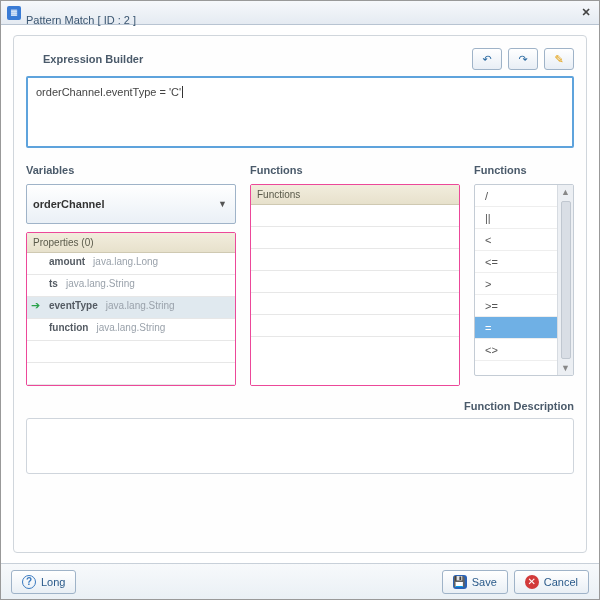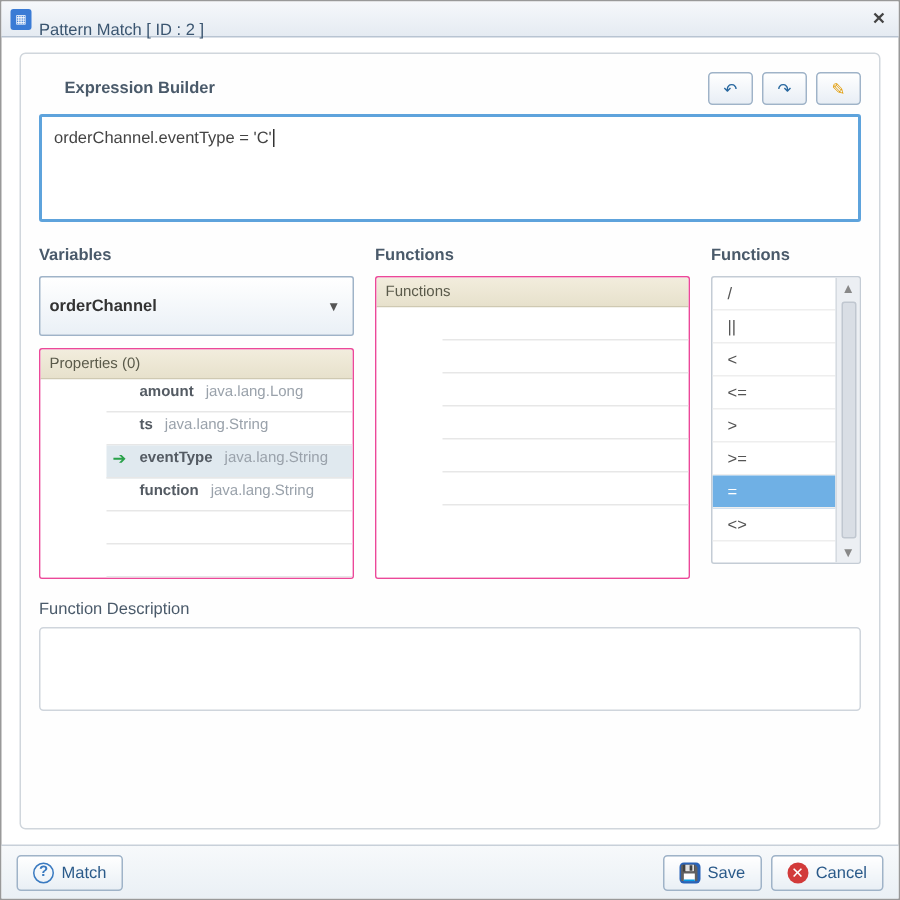--- a/index.html
+++ b/index.html
@@ -129,21 +129,20 @@
   }
   .panel-body { background:#fff; flex:1; }
   .prow {
     height:22px;
     display:flex;align-items:center;
     border-bottom:1px solid #e7e7e7;
     padding: 0 4px 4px 22px;
     position:relative;
     cursor:pointer;
     color:#555;
-    margin-left:44px;
   }
   .prow.empty { cursor:default; }
   .prow.selected { background:#e0e9ef; }
   .prow .arrow {
     position:absolute; left:4px; color:#2aa24a; font-size:11px;
   }
   .prow .pname { color:#545b63; font-weight:bold; margin-right:8px; font-size:10px;}
   .prow .ptype { color:#9aa2ab; font-size:10px;}
   .opbox {
     border:1px solid #c4ccd5;
@@ -160,21 +159,21 @@
     padding-left:10px;
     color:#555;
     cursor:pointer;
   }
   .oprow.selected { background:#6fb0e5; color:#fff; }
   .op-scroll {
     width:16px;background:#eceff3;display:flex;flex-direction:column;align-items:center;justify-content:space-between;border-left:1px solid #d6dbe1;padding:2px 0;
   }
   .op-scroll span{font-size:9px;color:#888;cursor:pointer;}
   .op-scroll .thumb{flex:1;width:10px;margin:4px 0;background:#d9dee5;border:1px solid #c0c7d0;border-radius:2px;}
-  .fd-label { font-weight:normal;color:#4a5a6a; margin-bottom:6px; }
+  .fd-label { font-weight:bold;color:#4a5a6a; margin-bottom:6px;text-align:right; }
   .fd-box {
     border:1px solid #cfd5dc;border-radius:3px;height:56px;background:#fff;
   }
   .footer {
     height:36px;border-top:1px solid #c8d0d9;background:linear-gradient(#f7f9fb,#eaf0f5);
     display:flex;align-items:center;padding:0 10px;
   }
   .fbtn {
     height:24px;border:1px solid #9fb3c8;border-radius:3px;background:linear-gradient(#fff,#e9eff5);
     display:flex;align-items:center;gap:5px;padding:0 10px;color:#2a5a8a;cursor:pointer;
@@ -305,21 +304,21 @@
 
       <div class="fd-label">Function Description</div>
       <div class="fd-box"></div>
 
     </div>
   </div>
 
   <div class="footer">
     <div class="fbtn">
       <span class="ficon help">?</span>
-      <span>Match</span>
+      <span>Long</span>
     </div>
     <div class="fspacer"></div>
     <div class="fbtn" style="margin-right:6px;">
       <span class="ficon save">💾</span>
       <span>Save</span>
     </div>
     <div class="fbtn">
       <span class="ficon cancel">✕</span>
       <span>Cancel</span>
     </div>

